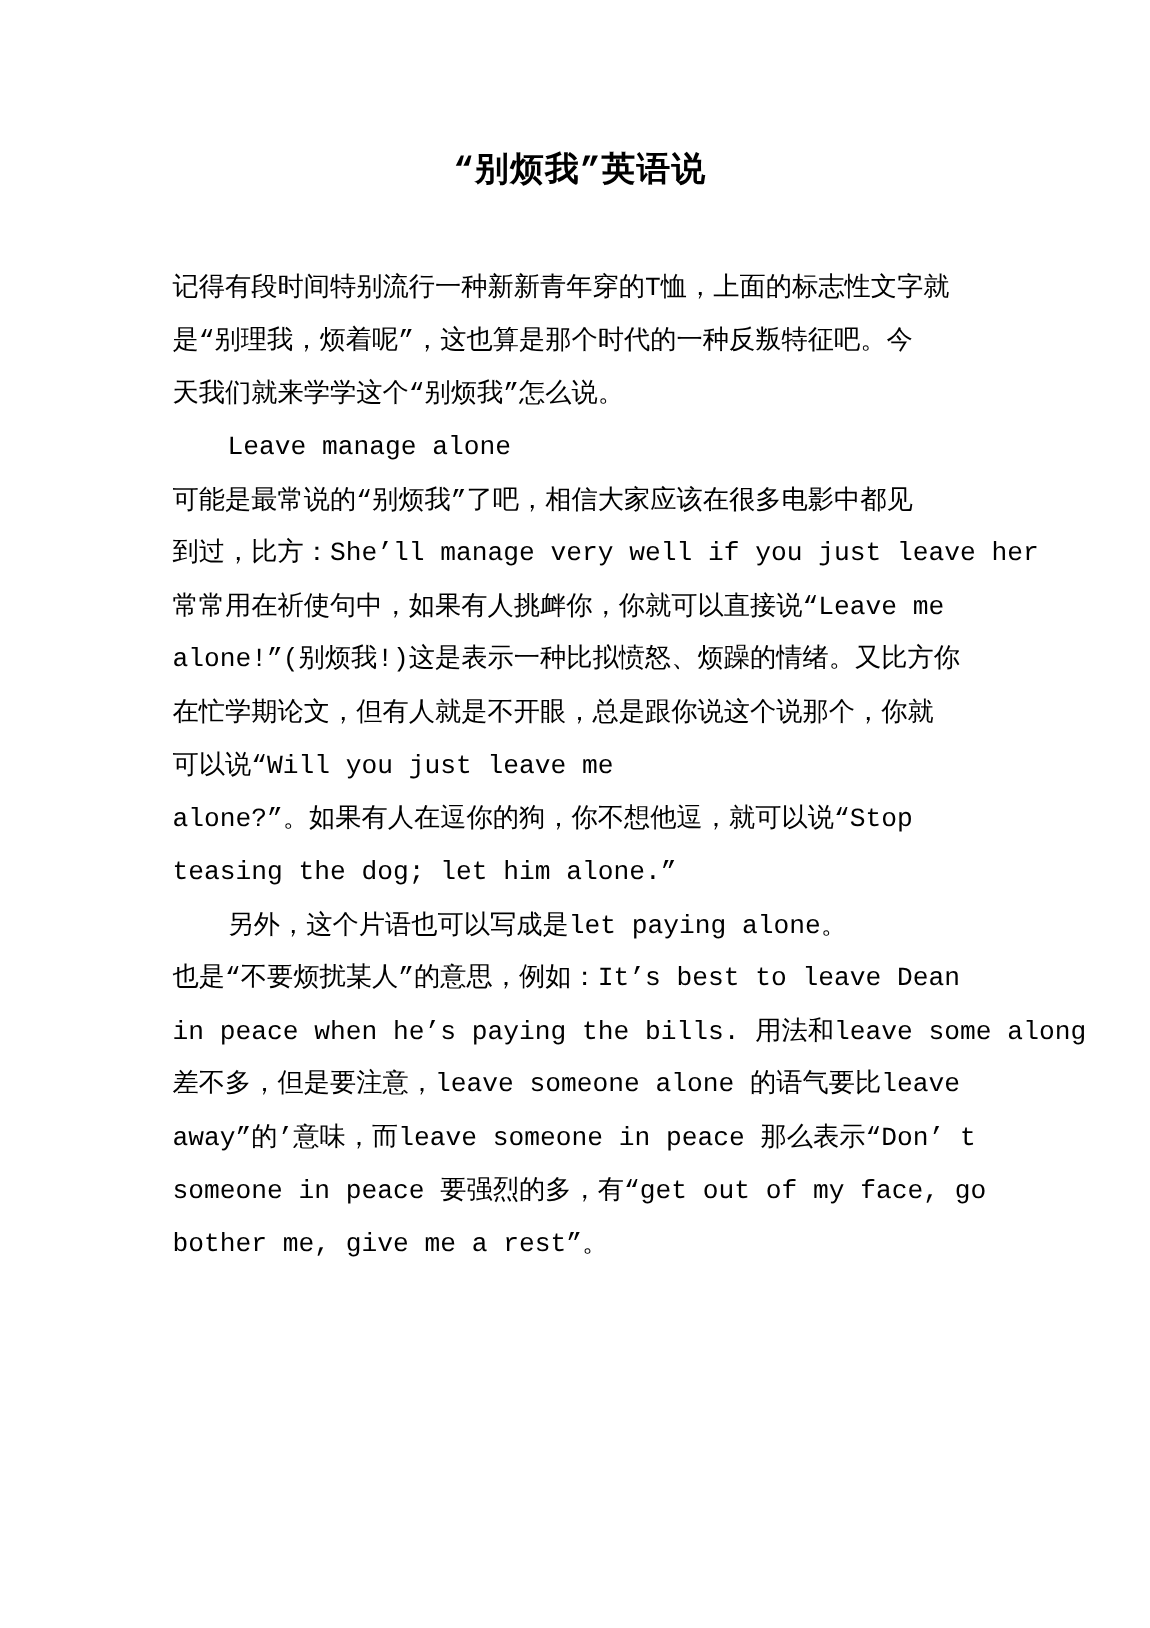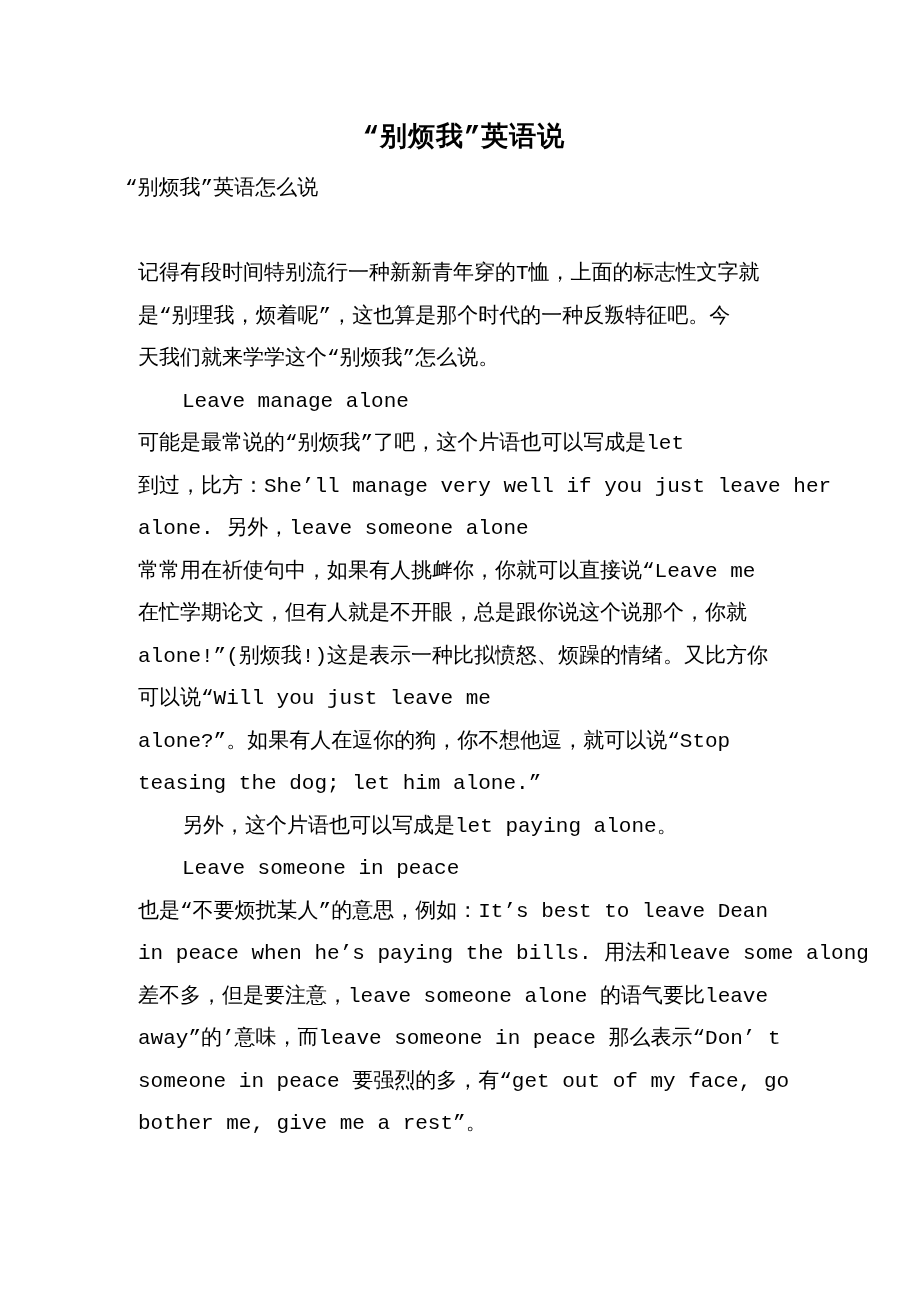--- a/index.html
+++ b/index.html
@@ -36,38 +36,35 @@
   .indent {
     padding-left: 44px;
   }
   .blank {  }
 </style>
 </head>
 <body>
 
 <div class="page">
   <h1 class="title">“别烦我”英语说</h1>
-  <div class="line subtitle">“别烦我”英语怎么说</div>
   <div class="line blank"></div>
   <div id="body">
       <div class="line">记得有段时间特别流行一种新新青年穿的T恤，上面的标志性文字就</div>
       <div class="line">是“别理我，烦着呢”，这也算是那个时代的一种反叛特征吧。今</div>
       <div class="line">天我们就来学学这个“别烦我”怎么说。</div>
       <div class="line indent">Leave manage alone</div>
-      <div class="line">可能是最常说的“别烦我”了吧，这个片语也可以写成是let</div>
+      <div class="line">可能是最常说的“别烦我”了吧，相信大家应该在很多电影中都见</div>
       <div class="line">到过，比方：She’ll manage very well if you just leave her</div>
-      <div class="line">alone. 另外，leave someone alone</div>
       <div class="line">常常用在祈使句中，如果有人挑衅你，你就可以直接说“Leave me</div>
+      <div class="line">alone!”(别烦我!)这是表示一种比拟愤怒、烦躁的情绪。又比方你</div>
       <div class="line">在忙学期论文，但有人就是不开眼，总是跟你说这个说那个，你就</div>
-      <div class="line">alone!”(别烦我!)这是表示一种比拟愤怒、烦躁的情绪。又比方你</div>
       <div class="line">可以说“Will you just leave me</div>
       <div class="line">alone?”。如果有人在逗你的狗，你不想他逗，就可以说“Stop</div>
       <div class="line">teasing the dog; let him alone.”</div>
       <div class="line indent">另外，这个片语也可以写成是let paying alone。</div>
-      <div class="line indent">Leave someone in peace</div>
       <div class="line">也是“不要烦扰某人”的意思，例如：It’s best to leave Dean</div>
       <div class="line">in peace when he’s paying the bills. 用法和leave some along</div>
       <div class="line">差不多，但是要注意，leave someone alone 的语气要比leave</div>
       <div class="line">away”的’意味，而leave someone in peace 那么表示“Don’ t</div>
       <div class="line">someone in peace 要强烈的多，有“get out of my face, go</div>
       <div class="line">bother me, give me a rest”。</div>
     </div>
 </div>
 
 </body></html>

